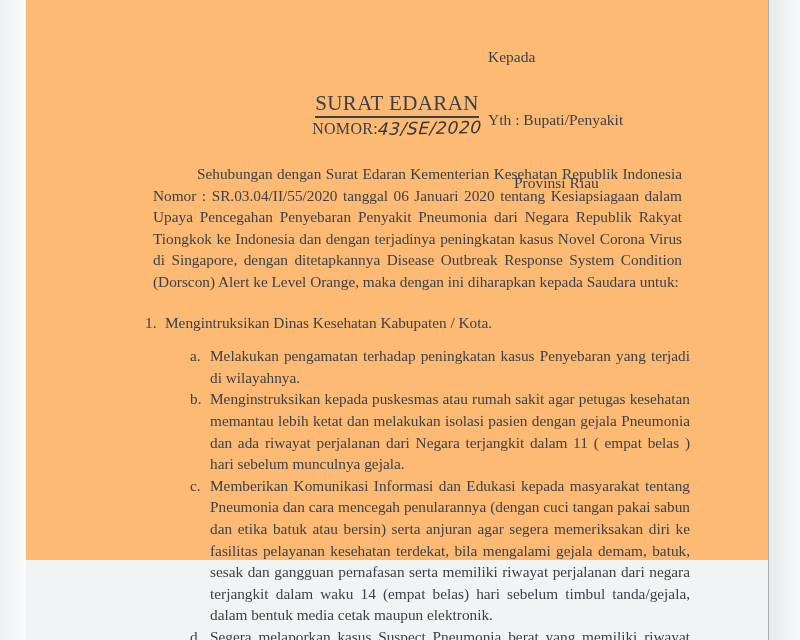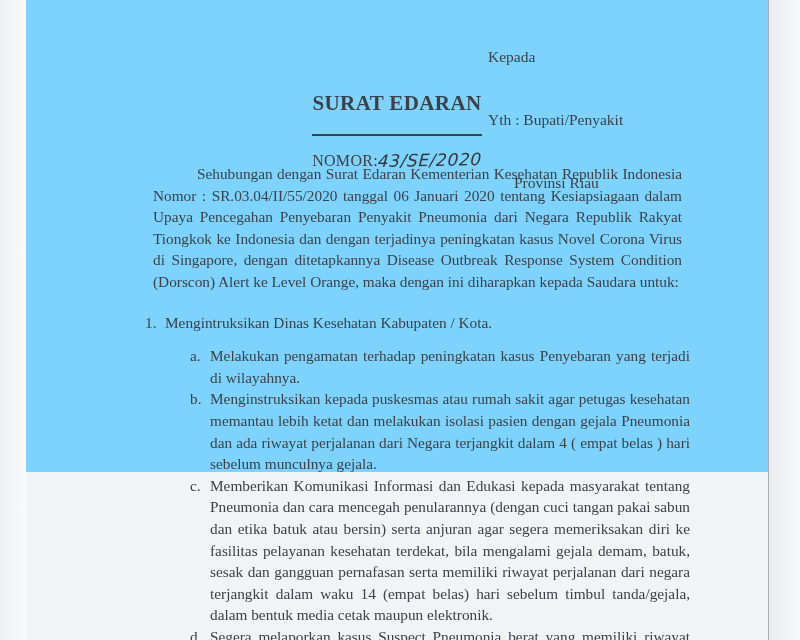--- a/index.html
+++ b/index.html
@@ -24,22 +24,22 @@
   .left-gutter {
     position: absolute;
     left: 0; top: 0;
     width: 26px; height: 640px;
     background: linear-gradient(to right, #eef0f2 0%, #f4f5f6 60%, #fbfbfc 100%);
   }
   .page-sheet {
     position: absolute;
     left: 26px; top: 0;
     width: 742px;
-    height: 472px;
-    background: #7dd3fc;
+    height: 560px;
+    background: #fdba74;
   }
   .page-edge {
     position: absolute;
     left: 768px; top: 0;
     width: 1px; height: 640px;
     background: #a9acb1;
   }
   .page-outside {
     position: absolute;
     left: 769px; top: 0;
@@ -70,28 +70,28 @@
   .title-block {
     position: absolute;
     left: 0;
     top: 92px;
     width: 742px;
     text-align: center;
   }
   .doc-title {
     display: inline-block;
     font-size: 21px;
-    font-weight: bold;
+    font-weight: normal;
     letter-spacing: 0.4px;
     border-bottom: 2.4px solid #3c4149;
-    padding-bottom: 19px;
+    padding-bottom: 1px;
     line-height: 23px;
   }
   .nomor-line {
-    margin-top: 14px;
+    margin-top: 0;
     font-size: 15px;
     display: flex;
     justify-content: center;
     align-items: baseline;
     gap: 0;
   }
   .nomor-label {
     font-variant: small-caps;
     letter-spacing: 0.3px;
     font-size: 16px;
@@ -187,21 +187,21 @@
             <span class="num-marker">1.</span>
             <span class="num-text">Mengintruksikan Dinas Kesehatan Kabupaten / Kota.</span>
 
             <ul class="letter-list">
               <li class="letter-item">
                 <span class="letter-marker">a.</span>
                 <span class="letter-text">Melakukan pengamatan terhadap peningkatan kasus Penyebaran yang terjadi di wilayahnya.</span>
               </li>
               <li class="letter-item">
                 <span class="letter-marker">b.</span>
-                <span class="letter-text">Menginstruksikan kepada puskesmas atau rumah sakit agar petugas kesehatan memantau lebih ketat dan melakukan isolasi pasien dengan gejala Pneumonia dan ada riwayat perjalanan dari Negara terjangkit dalam 4 ( empat belas ) hari sebelum munculnya gejala.</span>
+                <span class="letter-text">Menginstruksikan kepada puskesmas atau rumah sakit agar petugas kesehatan memantau lebih ketat dan melakukan isolasi pasien dengan gejala Pneumonia dan ada riwayat perjalanan dari Negara terjangkit dalam 11 ( empat belas ) hari sebelum munculnya gejala.</span>
               </li>
               <li class="letter-item">
                 <span class="letter-marker">c.</span>
                 <span class="letter-text">Memberikan Komunikasi Informasi dan Edukasi kepada masyarakat tentang Pneumonia dan  cara mencegah penularannya (dengan cuci tangan pakai sabun dan etika batuk atau bersin) serta anjuran agar segera memeriksakan diri ke fasilitas pelayanan kesehatan terdekat, bila mengalami gejala demam, batuk, sesak dan gangguan pernafasan serta memiliki riwayat perjalanan dari negara terjangkit dalam waku 14 (empat belas) hari sebelum timbul tanda/gejala, dalam bentuk media cetak maupun elektronik.</span>
               </li>
               <li class="letter-item">
                 <span class="letter-marker">d.</span>
                 <span class="letter-text">Segera melaporkan kasus Suspect Pneumonia berat yang memiliki riwayat perjalanan dari negara terjangkit yang ditemukan ke Bidang P2P Dinas Kesehatan Provinsi Riau.</span>
               </li>
 

